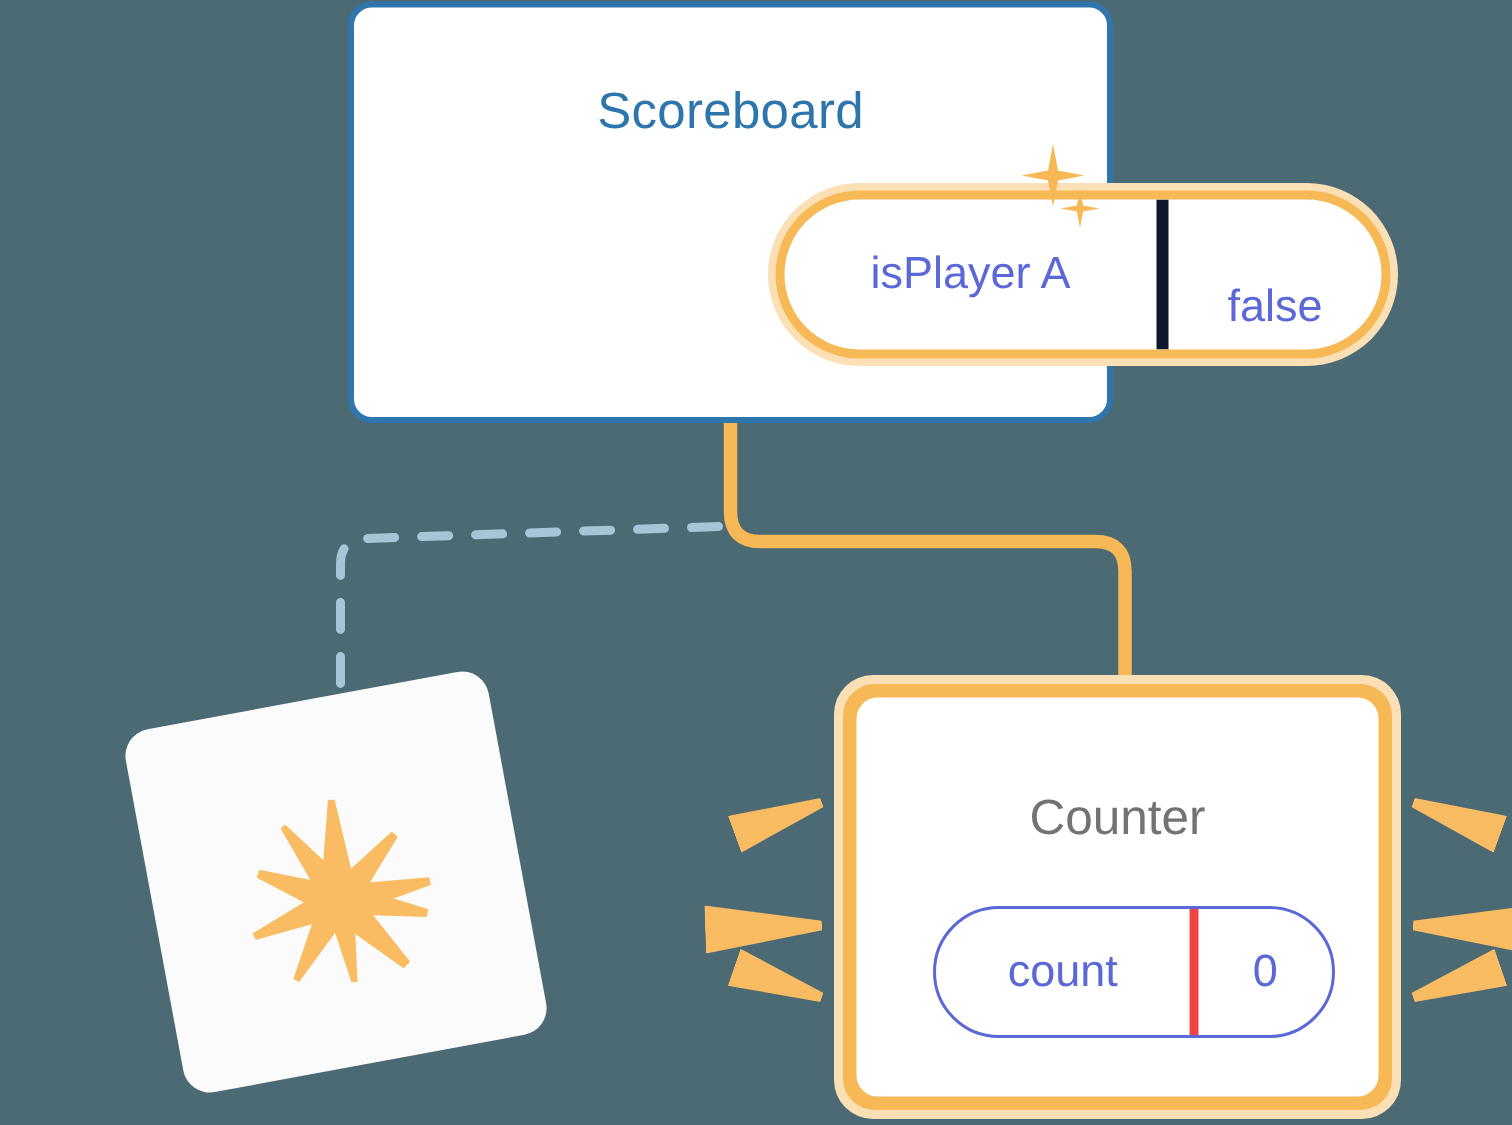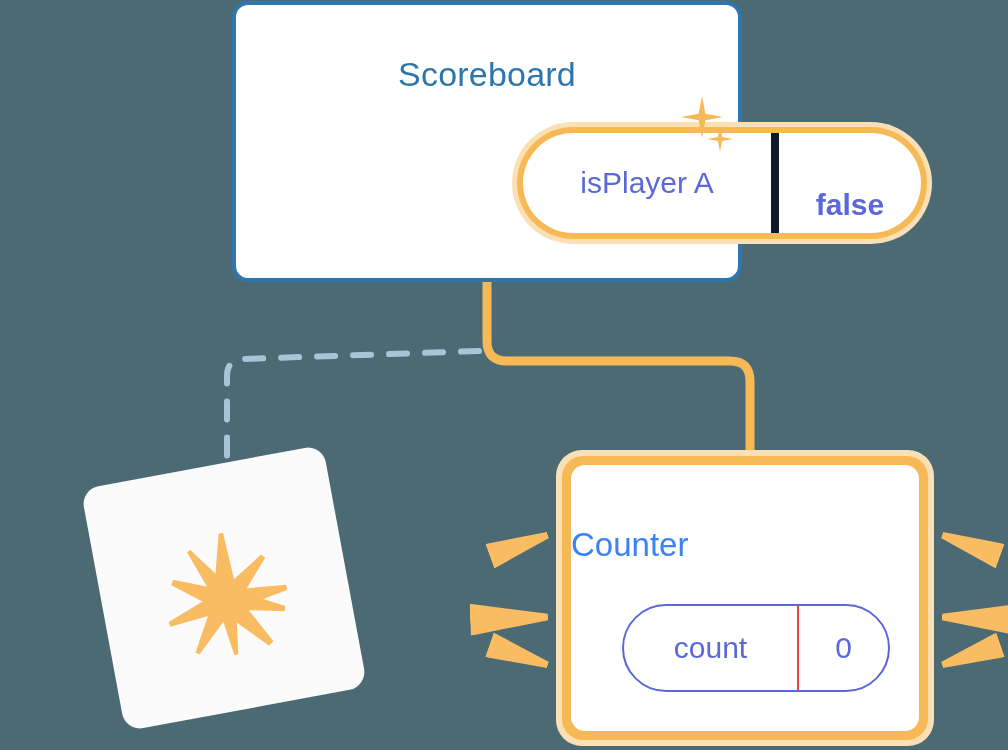--- a/index.html
+++ b/index.html
@@ -92,21 +92,21 @@
     font-size: 30px;
     color: #5b68d8;
     box-sizing: border-box;
   }
   #scoreboard-pill .cell-key {
     flex: 0 0 256px;
     border-right: 8px solid #0f172a;
   }
   #scoreboard-pill .cell-val {
     flex: 1 1 auto;
-    font-weight: bold;
+    font-weight: normal;
     margin-top: 44px;
   }
 
   
   .sparkle {
     position: absolute;
     background: #f7b955;
     z-index: 8;
   }
   #sparkle-large {
@@ -151,41 +151,42 @@
     background: #ffffff;
     border-radius: 14px;
     box-sizing: border-box;
     position: relative;
   }
   #counter-title {
     position: absolute;
     left: 0;
     top: 61px;
     width: 100%;
+    text-align: center;
     font-size: 33px;
     line-height: 38px;
-    color: #3b82f6;
+    color: #737373;
   }
   #counter-pill {
     position: absolute;
     left: 51px;
     top: 139px;
     width: 268px;
     height: 88px;
     background: #ffffff;
     border: 2px solid #5b68d8;
     border-radius: 999px;
     box-sizing: border-box;
     display: flex;
     align-items: stretch;
     overflow: hidden;
   }
   #counter-pill .cell-key {
     flex: 0 0 175px;
-    border-right: 2px solid #ef4444;
+    border-right: 6px solid #ef4444;
     font-size: 30px;
   }
   #counter-pill .cell-val {
     flex: 1 1 auto;
     font-size: 30px;
   }
 
   
   #blank-card {
     position: absolute;

